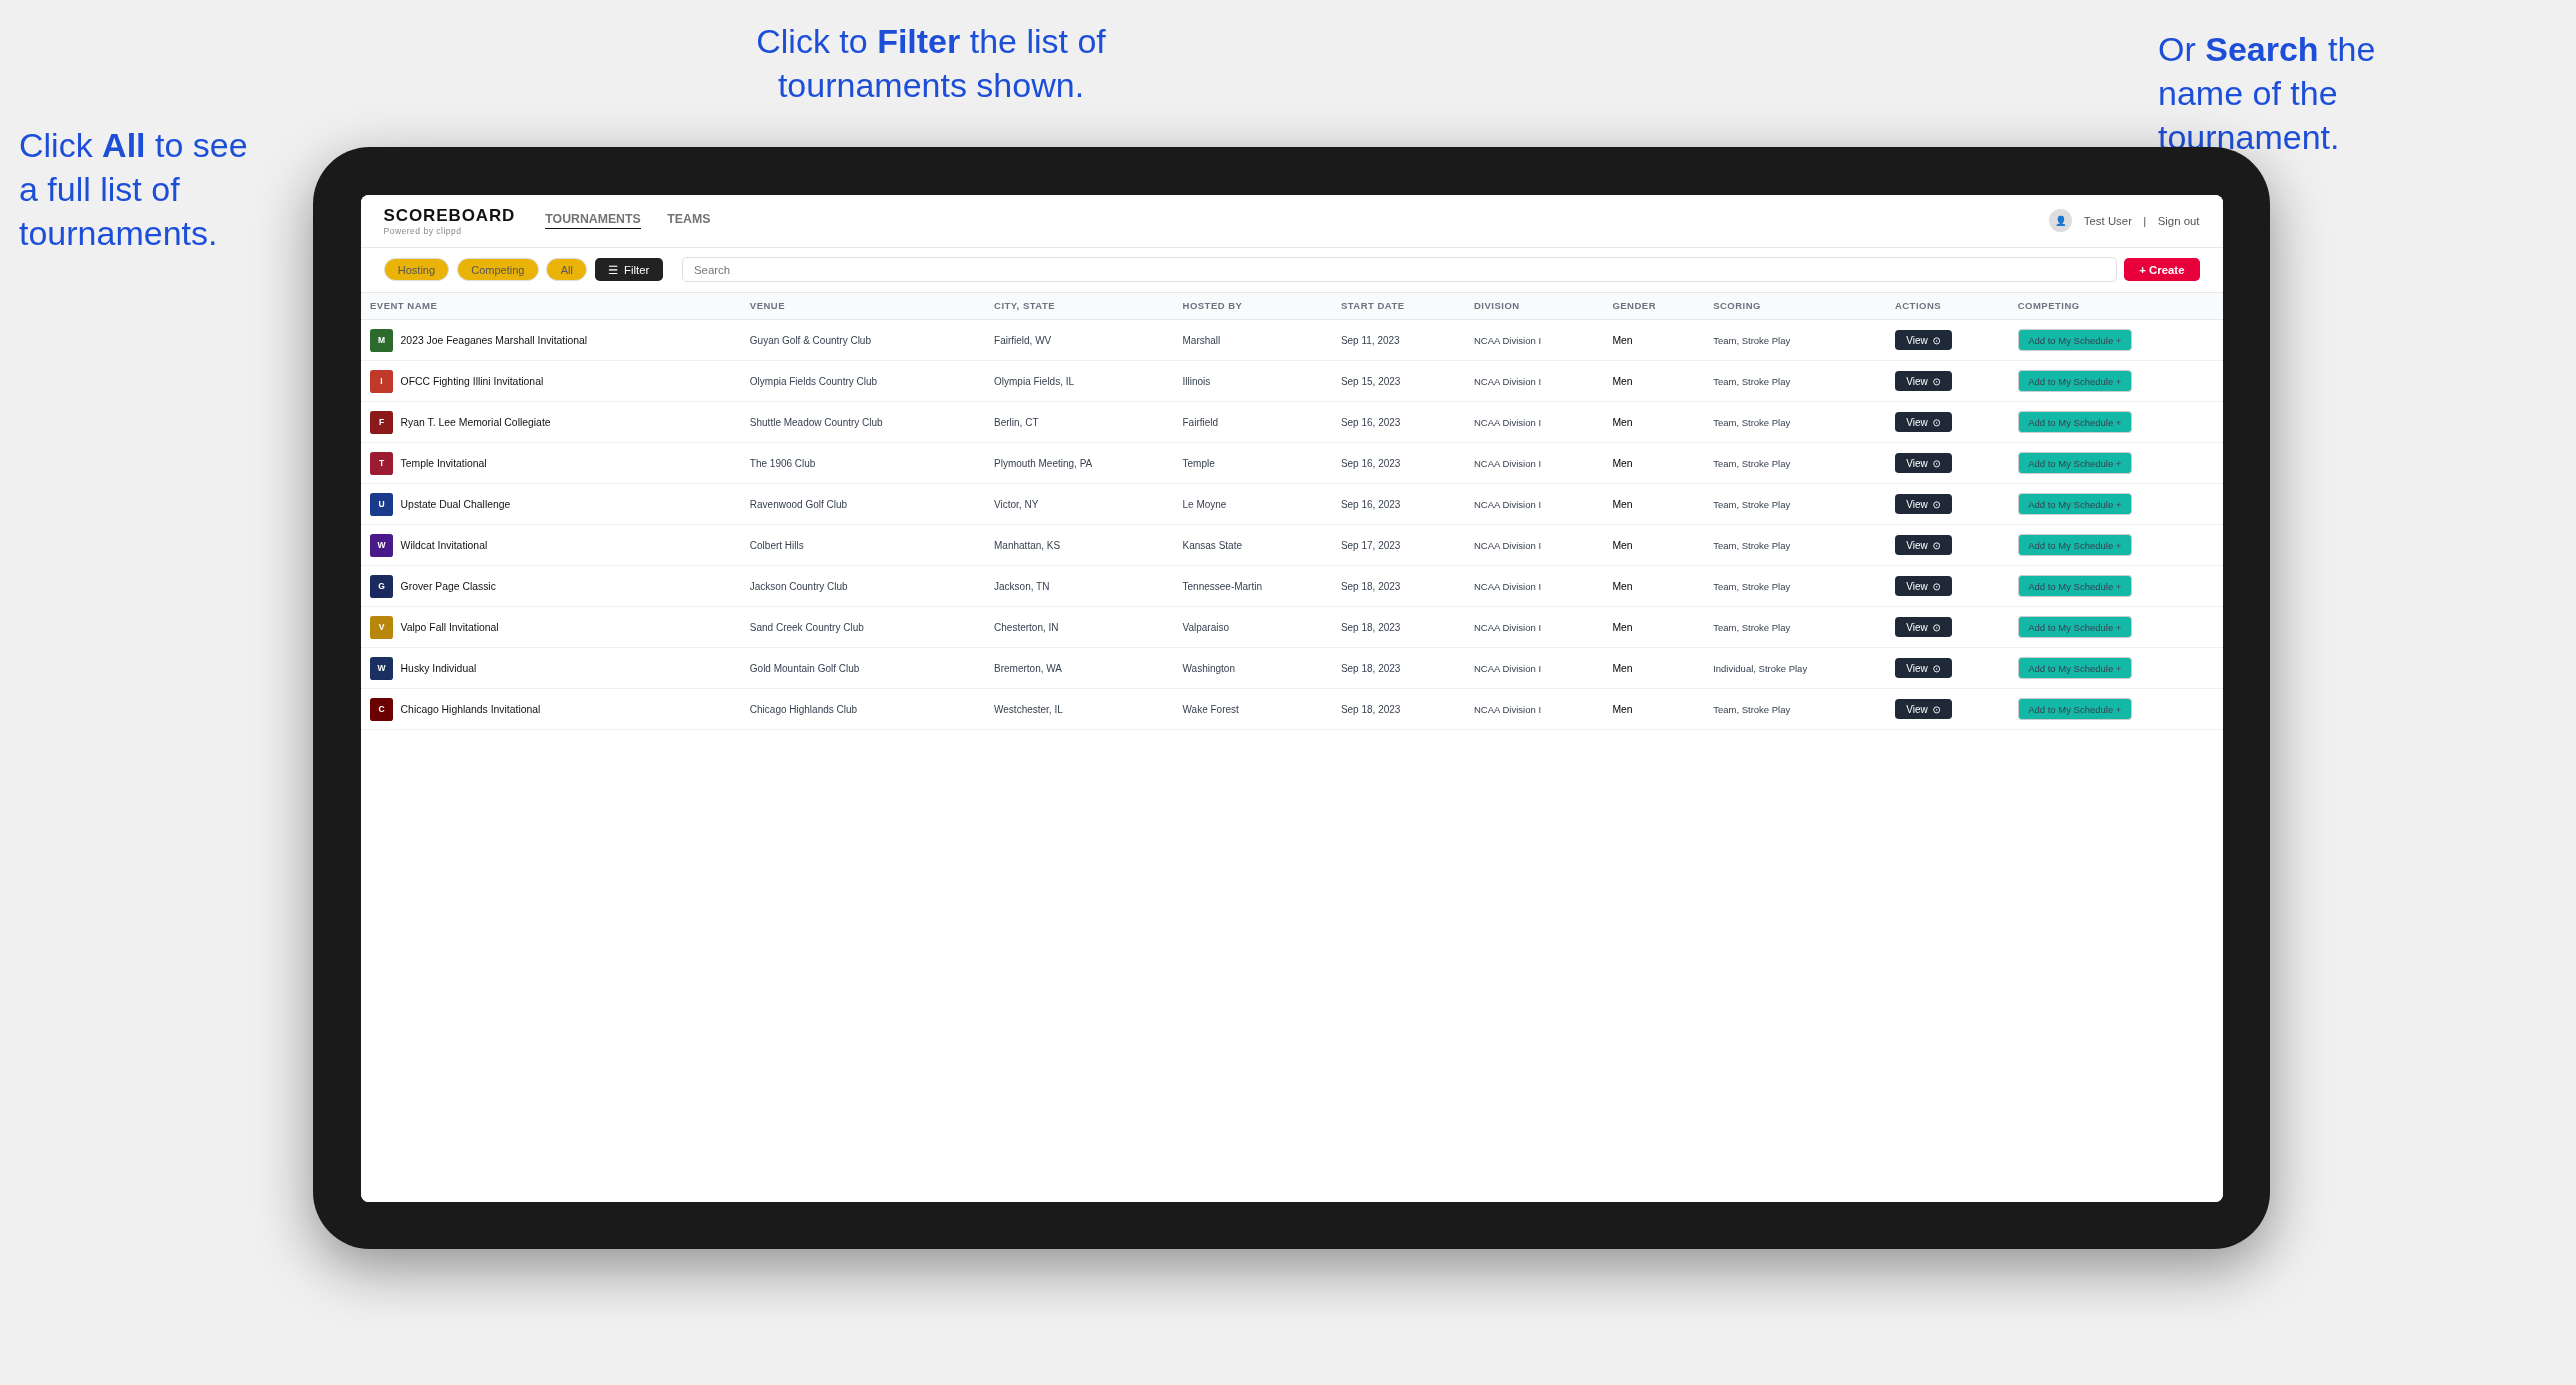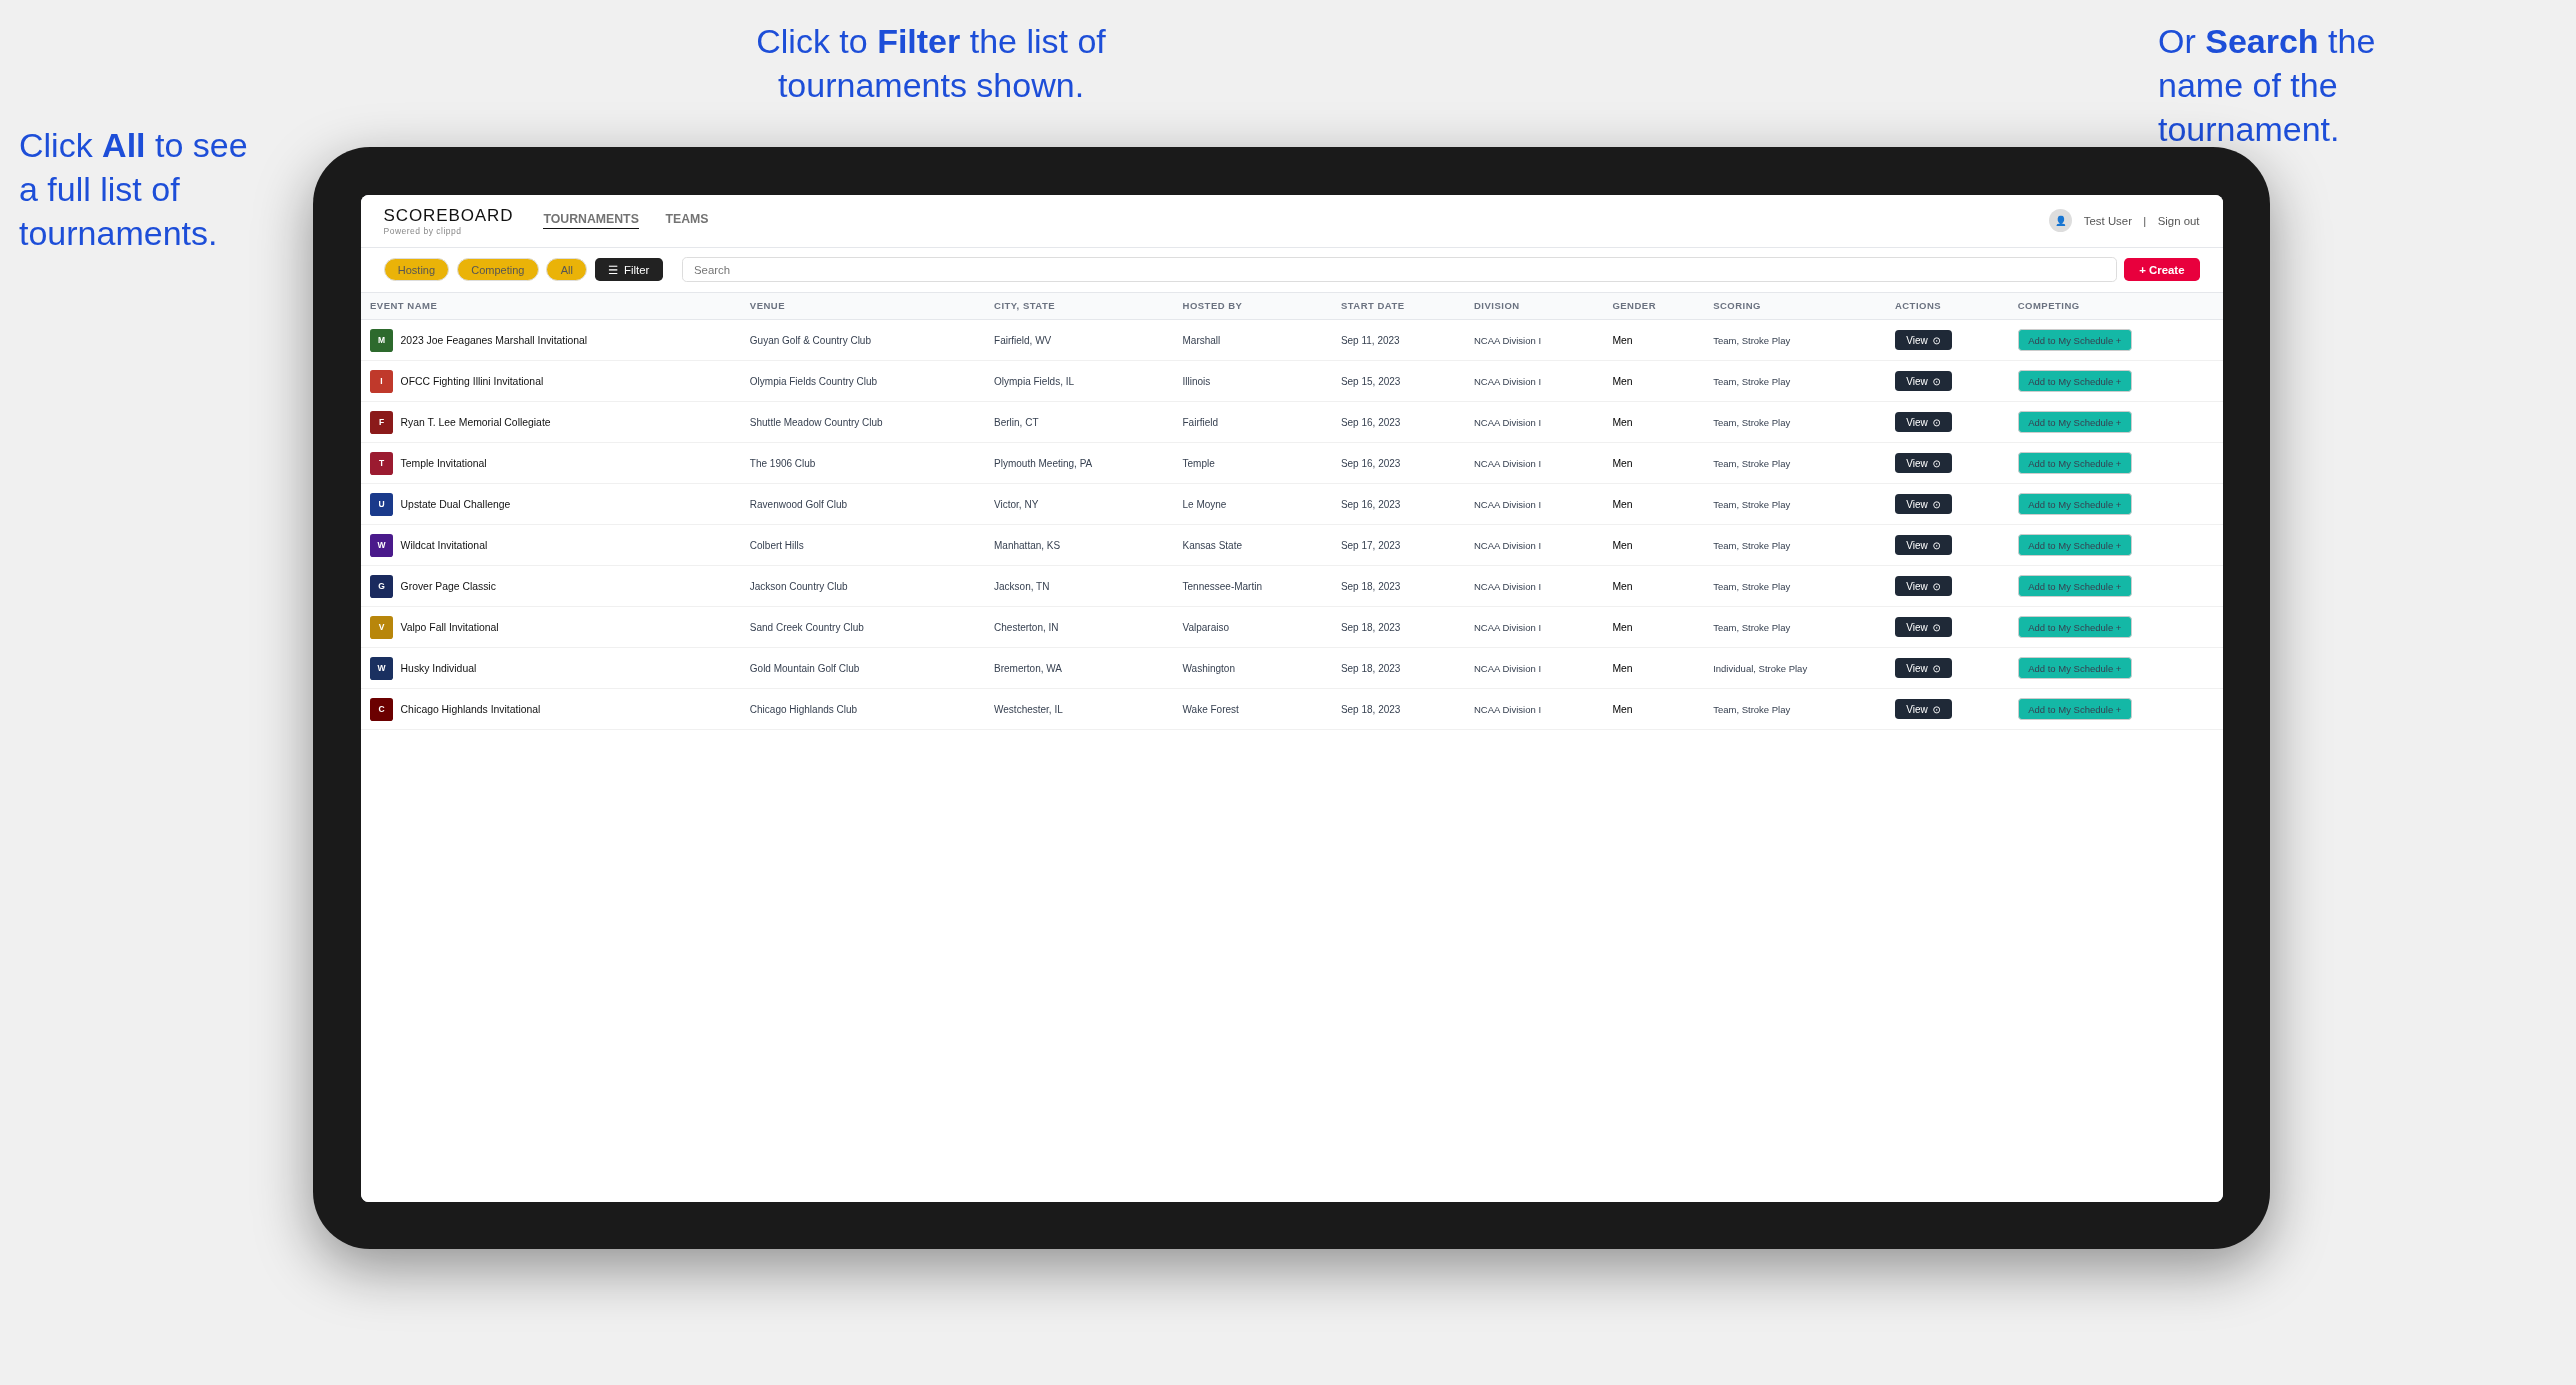--- a/index.html
+++ b/index.html
@@ -21,21 +21,21 @@
     }
     .annotation b { font-weight: 800; }
 
     .ann-top-center {
       top: 19px;
       left: 646px;
       text-align: center;
       width: 570px;
     }
     .ann-top-right {
-      top: 19px;
+      top: 27px;
       right: 57px;
       text-align: left;
       width: 361px;
     }
     .ann-left {
       top: 95px;
       left: 19px;
       width: 304px;
       margin-top: 28px;
     }
@@ -82,21 +82,21 @@
       flex-shrink: 0;
     }
 
     .logo-area {
       display: flex;
       flex-direction: column;
       margin-right: 30px;
     }
     .logo-title {
       font-size: 17px;
-      font-weight: 400;
+      font-weight: 700;
       letter-spacing: 0.9px;
       color: #111;
     }
     .logo-sub {
       font-size: 8.5px;
       color: #888;
       letter-spacing: 0.5px;
     }
 
     .nav-links {

